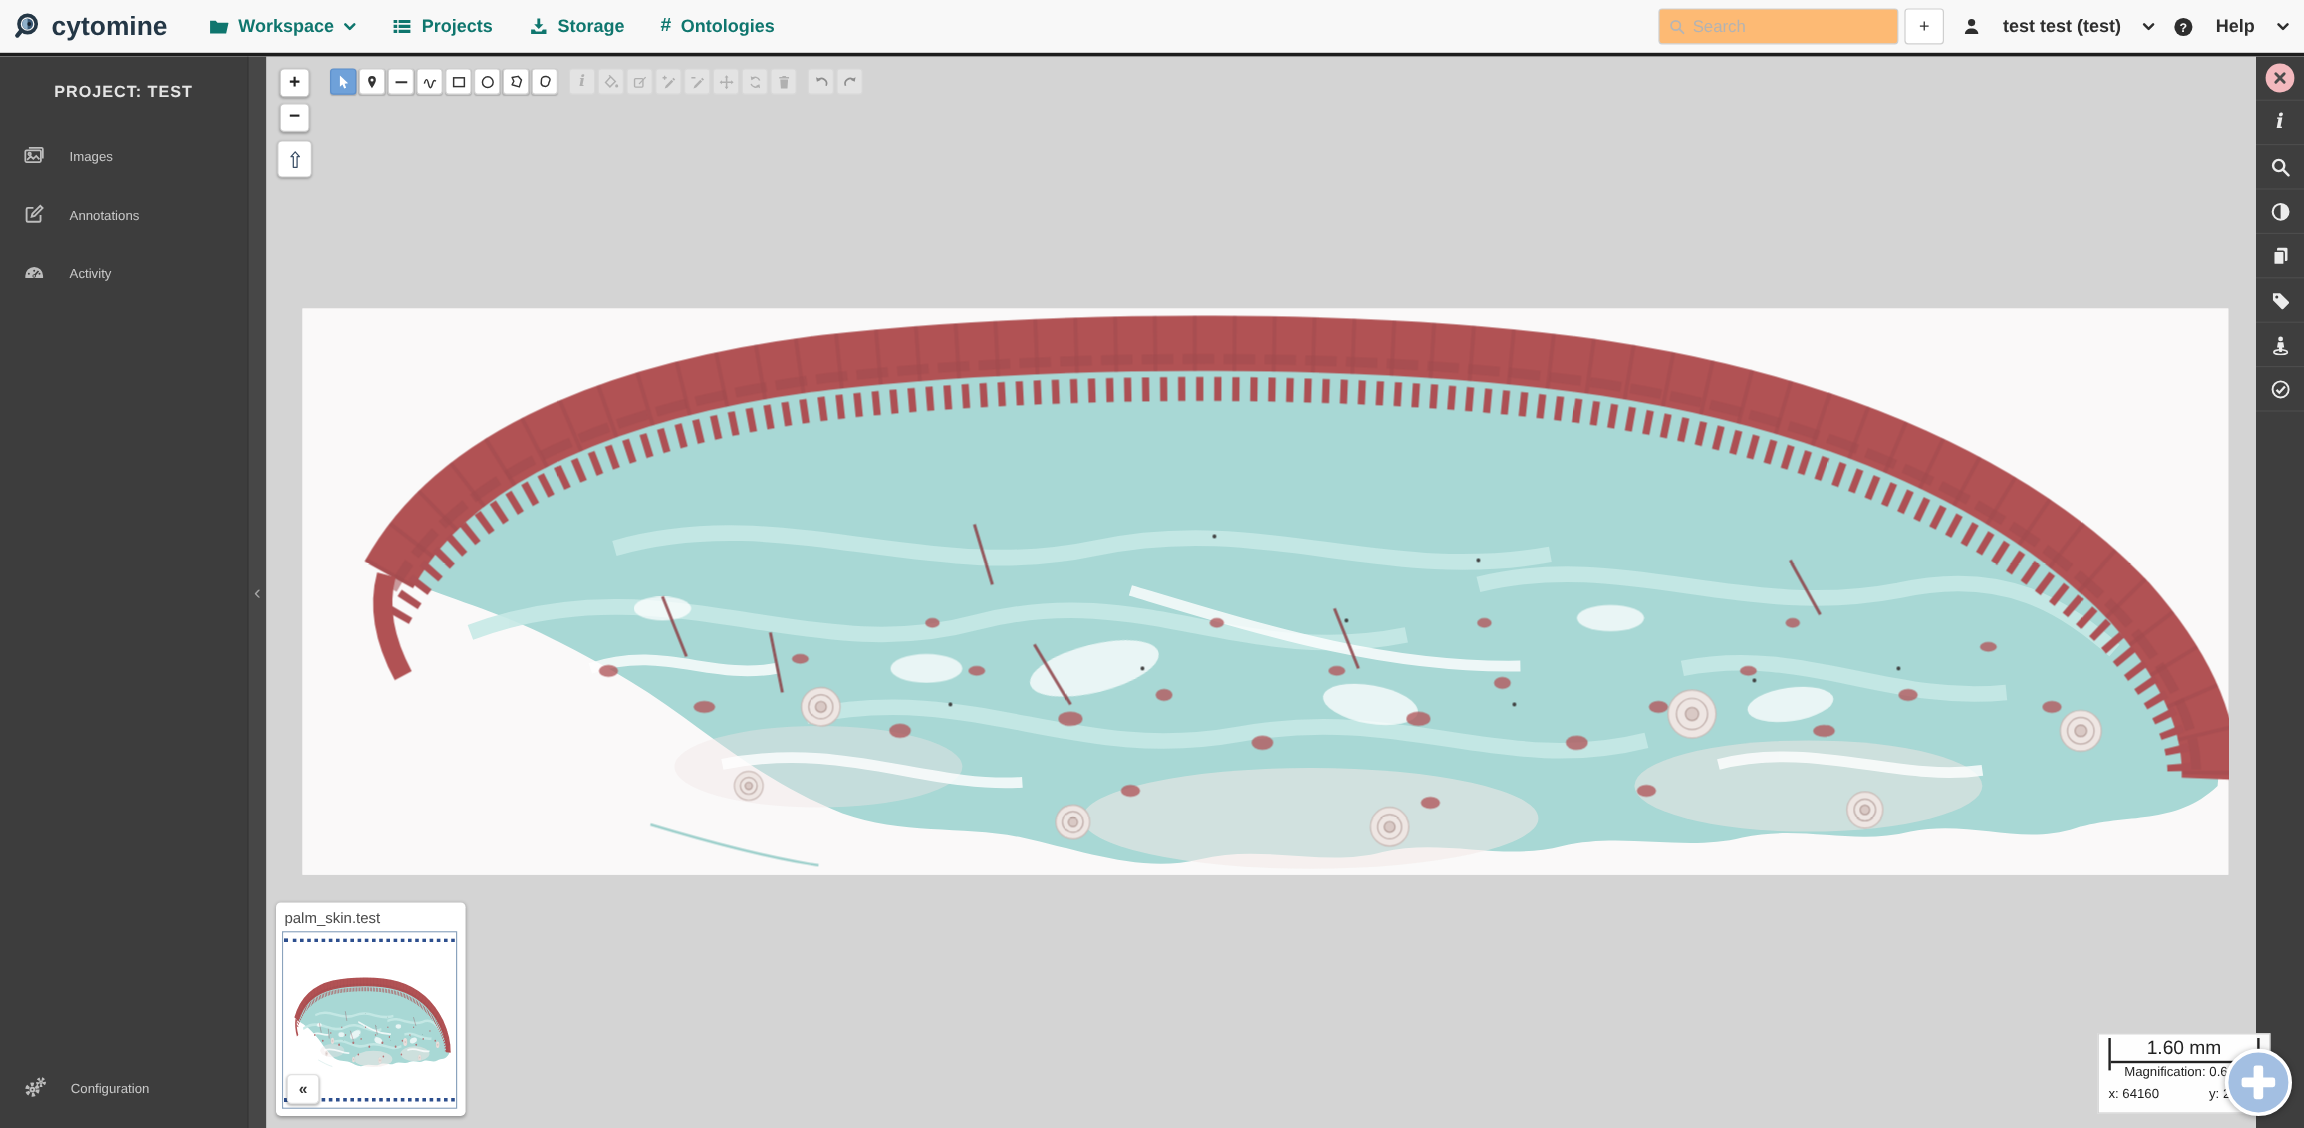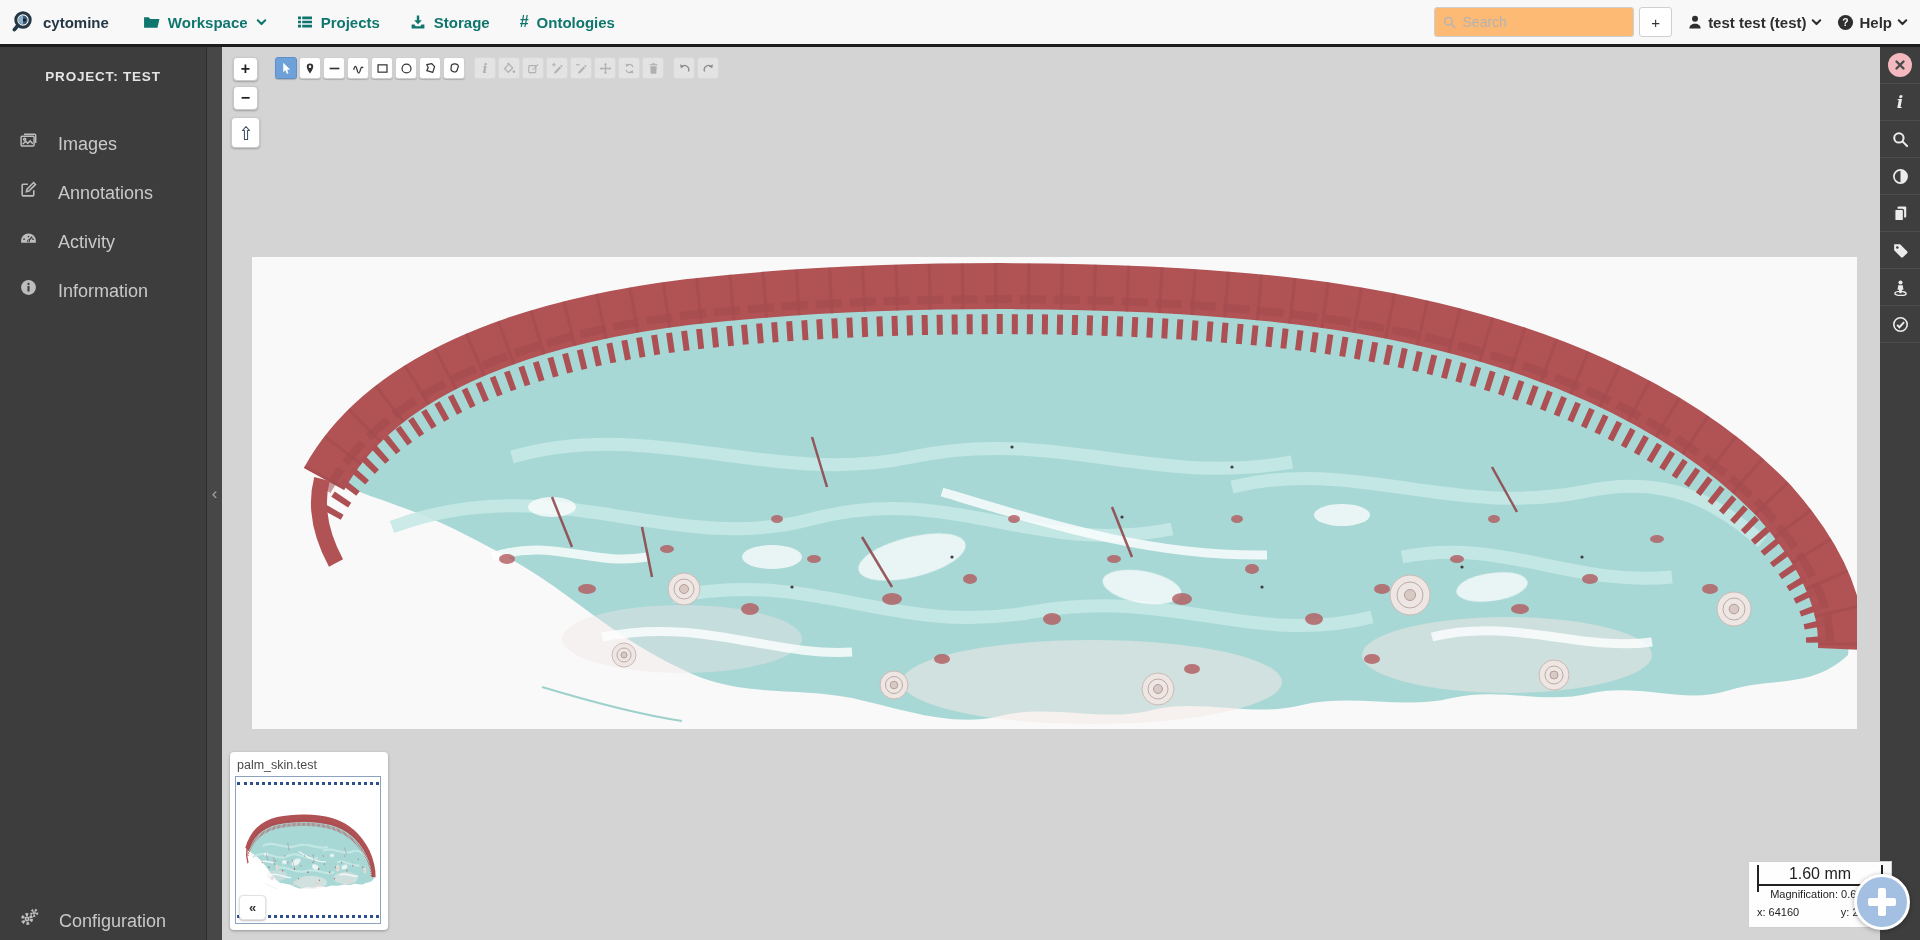--- a/index.html
+++ b/index.html
@@ -4,45 +4,45 @@
 <style>
   * { margin:0; padding:0; box-sizing:border-box; }
   html,body { background:#d4d4d4; }
   .app { position:relative; width:1920px; height:940px; overflow:hidden;
          font-family:"Liberation Sans", sans-serif; }
 
   
   .navbar { position:absolute; top:0; left:0; right:0; height:47px; background:#f8f8f8;
             border-bottom:3px solid #1d1d1d; display:flex; align-items:center;
             padding:0 12px; z-index:20; }
-  .brand { display:flex; align-items:center; gap:5px; font-weight:bold; font-size:15px;
+  .brand { display:flex; align-items:center; gap:5px; font-weight:bold; font-size:22px;
            color:#243746; cursor:pointer; }
   .nav-menu { display:flex; gap:30px; margin-left:34px; }
   .nav-item { display:flex; align-items:center; gap:8px; font-size:15px; font-weight:600;
               color:#0f766e; cursor:pointer; }
   .nav-right { margin-left:auto; display:flex; align-items:center; gap:15px; }
   .searchwrap { display:flex; align-items:center; }
   .searchbox { width:200px; height:30px; border:1px solid #cfcfcf; border-radius:3px;
                background:#fdba74; display:flex; align-items:center; padding:0 8px; gap:6px; }
   .searchbox input { border:0; outline:0; width:100%; font-size:14px; color:#444; background:transparent; }
   .searchbox input::placeholder { color:#b3b3b3; }
   .add-btn { height:30px; width:33px; margin-left:5px; background:#fff; border:1px solid #cfcfcf;
              border-radius:3px; font-size:15px; color:#333; cursor:pointer; }
-  .menu-group { display:flex; align-items:center; gap:5px; font-size:15px; font-weight:600;
+  .menu-group { display:flex; align-items:center; gap:18px; font-size:15px; font-weight:600;
                 color:#2e2e2e; cursor:pointer; }
   .chev { width:11px; height:11px; }
 
   
   .sidebar { position:absolute; top:47px; left:0; bottom:0; width:206px; background:#3d3d3d;
              color:#c9c9c9; }
   .sb-title { text-align:center; margin-top:22px; font-size:13.5px; font-weight:bold;
               color:#e4e4e4; letter-spacing:.8px; }
   .sb-items { margin-top:22px; }
-  .sb-item { display:flex; align-items:flex-end; gap:20px; height:49px; padding-left:19px;
-             font-size:18px; cursor:pointer; }
+  .sb-item { display:flex; align-items:center; gap:20px; height:49px; padding-left:19px;
+             font-size:11px; cursor:pointer; }
   .sb-item .ic { color:#bdbdbd; }
   .sb-bottom { position:absolute; bottom:8px; left:0; right:0; }
 
   .handle { position:absolute; top:47px; left:206px; bottom:0; width:16px; background:#474747;
             border-left:1px solid #2f2f2f; display:flex; align-items:center; justify-content:center;
             color:#a5a5a5; font-size:17px; cursor:pointer; }
 
   
   .viewer { position:absolute; top:47px; left:222px; right:40px; bottom:0; background:#d4d4d4; }
   .zbtn { position:absolute; width:25px; height:24px; background:#fff; border:1px solid #c9c9c9;
@@ -213,30 +213,20 @@
             <circle cx="9" cy="11.3" r="1.4" fill="#3d3d3d"></circle>
             <circle cx="9" cy="11.3" r=".7" fill="currentColor"></circle>
             <g fill="#3d3d3d">
                 <circle cx="4.8" cy="9.6" r=".8"></circle>
                 <circle cx="9" cy="7.2" r=".8"></circle>
                 <circle cx="13.2" cy="9.6" r=".8"></circle>
               </g>
           </svg>
         </span>
         <span>Activity</span>
-      </div>
-      <div class="sb-item">
-        <span class="ic">
-          <svg width="19" height="19" viewBox="0 0 18 18">
-            <circle cx="9" cy="9" r="7" fill="currentColor"></circle>
-            <circle cx="9" cy="5.7" r="1.1" fill="#3d3d3d"></circle>
-            <rect x="8" y="7.6" width="2" height="5.3" rx=".4" fill="#3d3d3d"></rect>
-          </svg>
-        </span>
-        <span>Information</span>
       </div>
     </div>
     <div class="sb-bottom">
       <div class="sb-item">
         <span class="ic">
           <svg width="20" height="20" viewBox="0 0 20 20" fill="none" stroke="currentColor">
             <circle cx="8" cy="12" r="4.4" stroke-width="3.2" stroke-dasharray="2.6 2.1"></circle>
             <circle cx="8" cy="12" r="1.6" stroke-width="1.6"></circle>
             <circle cx="15.2" cy="5.8" r="2.9" stroke-width="2.4" stroke-dasharray="1.9 1.6"></circle>
             <circle cx="15.2" cy="5.8" r="1" stroke-width="1.2"></circle>

